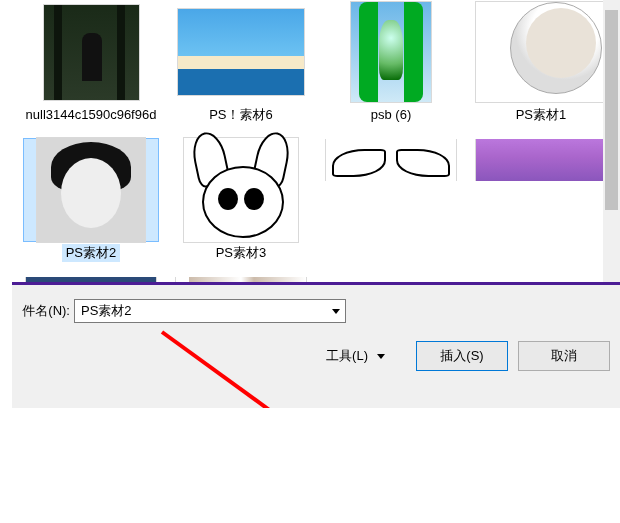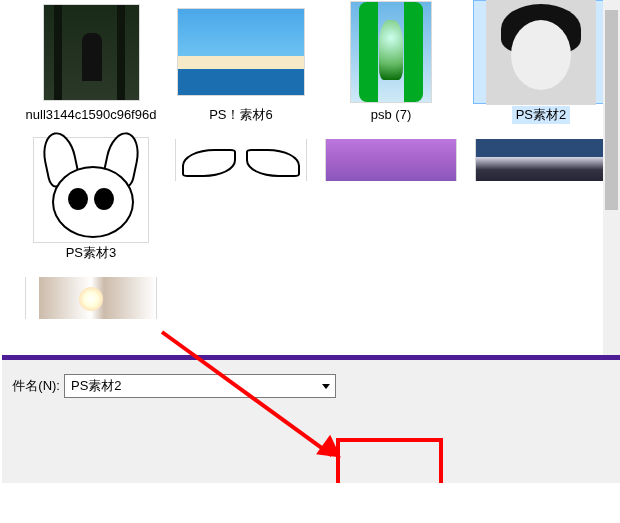--- a/index.html
+++ b/index.html
@@ -1,29 +1,29 @@
 <!DOCTYPE html>
 <html><head>
 <meta charset="utf-8">
 <style>
   html,body{margin:0;padding:0;font-family:"Microsoft YaHei","Segoe UI",Arial,sans-serif;font-size:13px;color:#000;background:#fff;}
-  .window{width:620px;height:483px;position:relative;overflow:hidden;background:#fff;}
+  .window{width:620px;height:408px;position:relative;overflow:hidden;background:#fff;}
   .file-area{position:absolute;left:16px;top:0;right:0;height:400px;overflow:hidden;}
   .grid{display:flex;flex-wrap:wrap;align-content:flex-start;}
   .item{width:150px;display:flex;flex-direction:column;align-items:center;margin-bottom:14px;cursor:default;}
   .item.selected .thumb-wrap{background:#cde8ff;border:1px solid #7abdff;}
   .item.selected .file-label{background:#cde8ff;}
   .thumb-wrap{width:136px;height:104px;display:flex;align-items:center;justify-content:center;border:1px solid transparent;box-sizing:border-box;}
   .thumb{box-shadow:0 0 0 1px #d9d9d9;background:#fff;}
   .file-label{max-width:140px;text-align:center;line-height:16px;padding:1px 4px;margin-top:2px;word-break:break-all;}
   .row3{margin-top:0;}
   .partial .thumb-wrap{height:44px;align-items:flex-start;overflow:hidden;}
   .partial .thumb{margin-top:0;}
 
-  .bottom-panel{position:absolute;left:2px;right:0;bottom:0;height:123px;background:#f0f0f0;border-top:5px solid #4c1d95;}
+  .bottom-panel{position:absolute;left:12px;right:0;bottom:0;height:123px;background:#f0f0f0;border-top:3px solid #4c1d95;}
   .fn-row{position:absolute;left:0;right:10px;top:14px;display:flex;align-items:center;}
   .fn-label{width:58px;text-align:right;padding-right:4px;}
   .fn-input-wrap{position:relative;width:272px;height:24px;}
   .fn-input{width:100%;height:100%;box-sizing:border-box;border:1px solid #7a7a7a;background:#fff;padding:0 22px 0 6px;font:inherit;}
   .fn-dd{position:absolute;right:1px;top:1px;bottom:1px;width:18px;display:flex;align-items:center;justify-content:center;}
   .filter{position:relative;margin-left:14px;flex:1;height:24px;}
   .filter-sel{width:100%;height:100%;border:1px solid #adadad;background:#e9e9e9;box-sizing:border-box;padding:0 22px 0 8px;display:flex;align-items:center;}
   .filter-dd{position:absolute;right:4px;top:0;bottom:0;width:16px;display:flex;align-items:center;justify-content:center;}
 
   .btn-row{position:absolute;right:10px;top:56px;display:flex;align-items:center;}
@@ -104,23 +104,32 @@
         <div class="file-label">PS！素材6</div>
       </div>
       <div class="item">
         <div class="thumb-wrap">
             <div class="thumb t4">
               <div class="sky"></div>
               <div class="tree"></div>
               <div class="man"></div>
             </div>
           </div>
-        <div class="file-label">psb (7)</div>
-      </div>
-
+        <div class="file-label">psb (6)</div>
+      </div>
+
+      <div class="item">
+        <div class="thumb-wrap">
+            <div class="thumb t6">
+              <div class="hair"></div>
+              <div class="h"></div>
+            </div>
+          </div>
+        <div class="file-label">PS素材1</div>
+      </div>
       <div class="item selected">
         <div class="thumb-wrap">
             <div class="thumb t7">
               <div class="hair2"></div>
               <div class="face"></div>
             </div>
           </div>
         <div class="file-label">PS素材2</div>
       </div>
       <div class="item">
@@ -172,20 +181,34 @@
     <div class="fn-row">
       <div class="fn-label">件名(N):</div>
       <div class="fn-input-wrap">
         <input class="fn-input" type="text" value="PS素材2" style="">
         <div class="fn-dd">
             <span class="chevron-down"></span>
           </div>
       </div>
     </div>
 
+    <div class="btn-row">
+      <div class="tools">
+        <span>工具(L)</span>
+        <span class="tools-dd">
+            <span class="tri-down"></span>
+          </span>
+      </div>
+      <div class="btn primary">
+        <span>插入(S)</span>
+      </div>
+      <div class="btn">
+        <span>取消</span>
+      </div>
+    </div>
   </div>
 
   <div class="overlay">
     <div class="hl-box" style="left:336px;top:438px;width:107px;height:58px;"></div>
     <div class="arrow-line" style="left:162px;top:330px;width:210px;transform:rotate(36deg);"></div>
     <div class="arrow-head" style="left:320px;top:440px;transform:rotate(-54deg);"></div>
   </div>
 
 </div>
 

